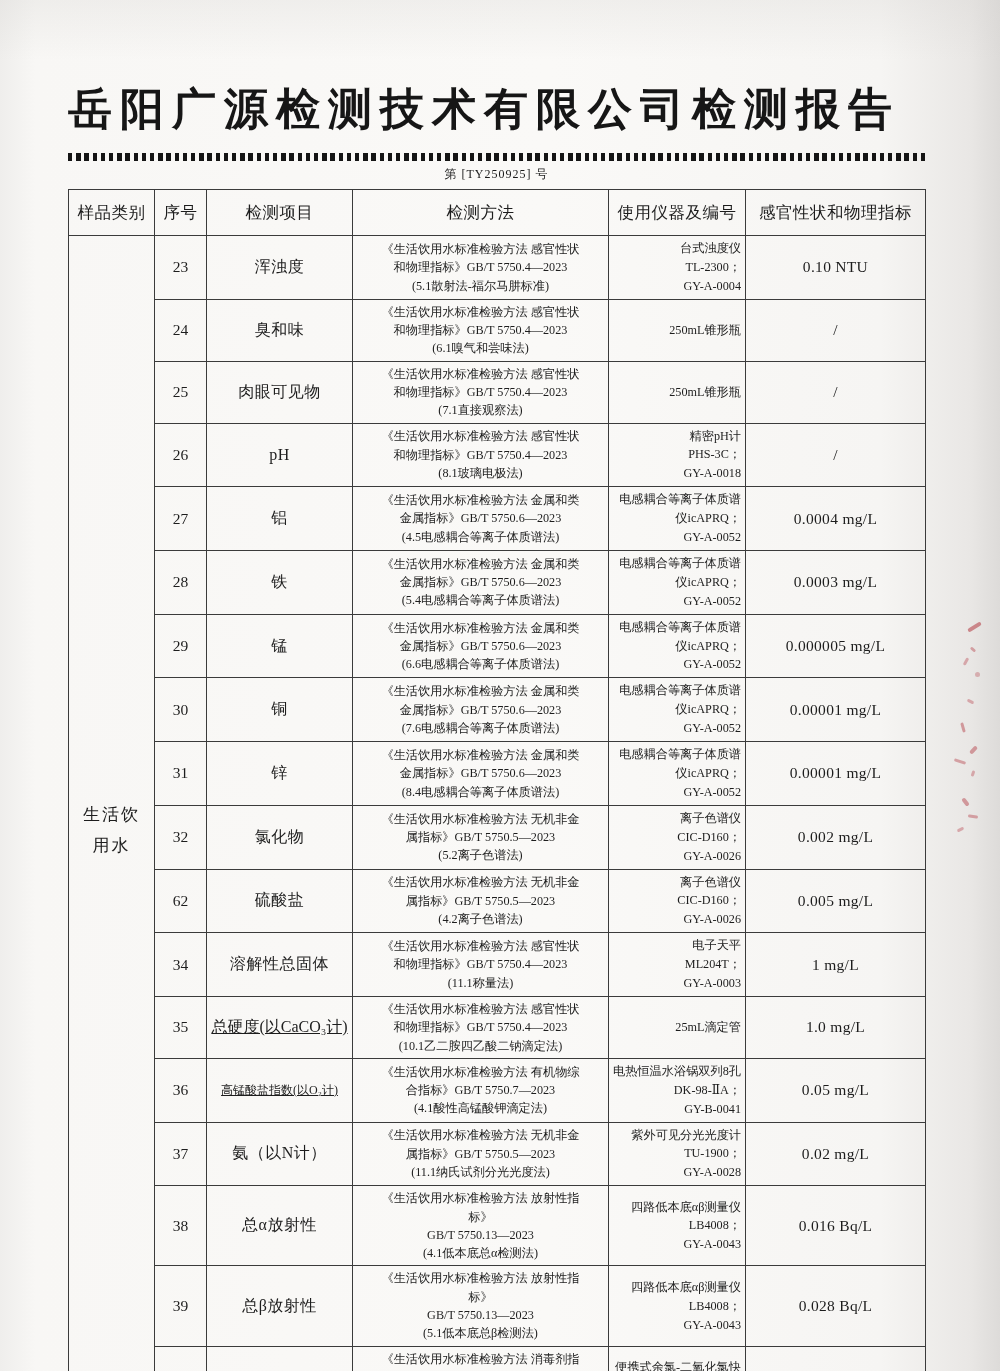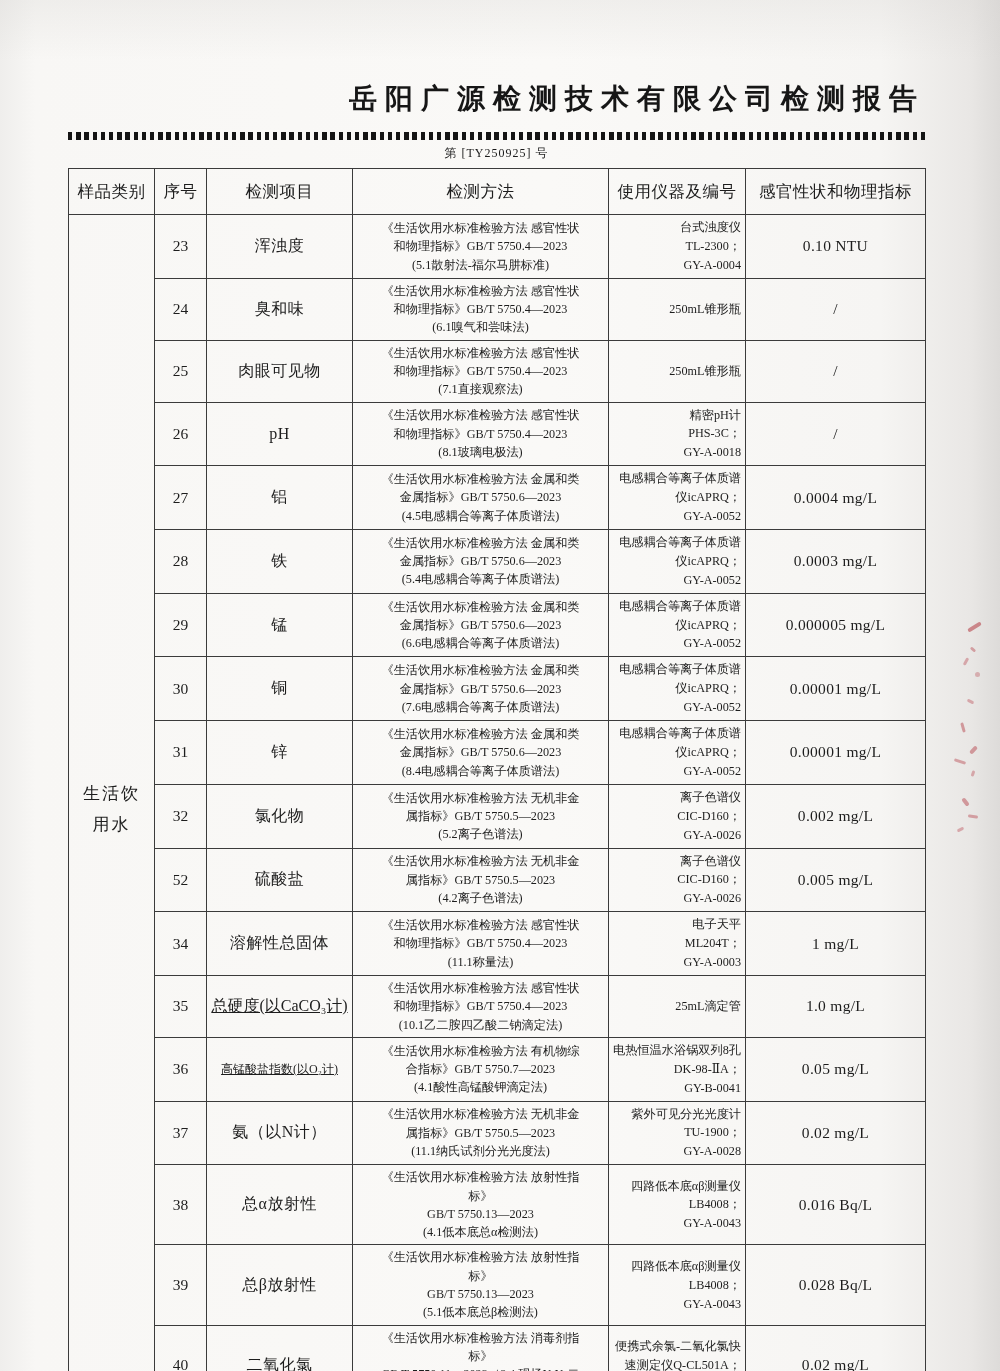--- a/index.html
+++ b/index.html
@@ -21,24 +21,24 @@
   .page::after{ 
     content:"";position:absolute;left:0;top:0;right:0;height:60px;
     background:linear-gradient(to bottom, rgba(210,208,205,.25), rgba(210,208,205,0));
     pointer-events:none;
   }
   .content{
     position:absolute;left:68px;top:0;width:857px;
   }
   .report-title{
     margin-top:80px;
-    text-align:right;
+    text-align:left;
     font-family:"Liberation Sans","DejaVu Sans",sans-serif;
     font-weight:700;
-    font-size:28px;
+    font-size:44px;
     letter-spacing:8px;
     color:#161616;
     white-space:nowrap;
   }
   .dotted-divider{
     margin-top:14px;
     height:8px;
     background-image:repeating-linear-gradient(90deg,#151515 0 4.5px,transparent 4.5px 8.2px);
   }
   .doc-number{
@@ -223,21 +223,21 @@
           <td class="no-cell">32</td>
           <td class="item-cell">氯化物</td>
           <td class="method-cell">《生活饮用水标准检验方法 无机非金属指标》GB/T 5750.5—2023
 (5.2离子色谱法)</td>
           <td class="inst-cell">离子色谱仪
 CIC-D160；
 GY-A-0026</td>
           <td class="limit-cell">0.002 mg/L</td>
         </tr>
         <tr>
-          <td class="no-cell">52</td>
+          <td class="no-cell">62</td>
           <td class="item-cell">硫酸盐</td>
           <td class="method-cell">《生活饮用水标准检验方法 无机非金属指标》GB/T 5750.5—2023
 (4.2离子色谱法)</td>
           <td class="inst-cell">离子色谱仪
 CIC-D160；
 GY-A-0026</td>
           <td class="limit-cell">0.005 mg/L</td>
         </tr>
         <tr>
           <td class="no-cell">34</td>

